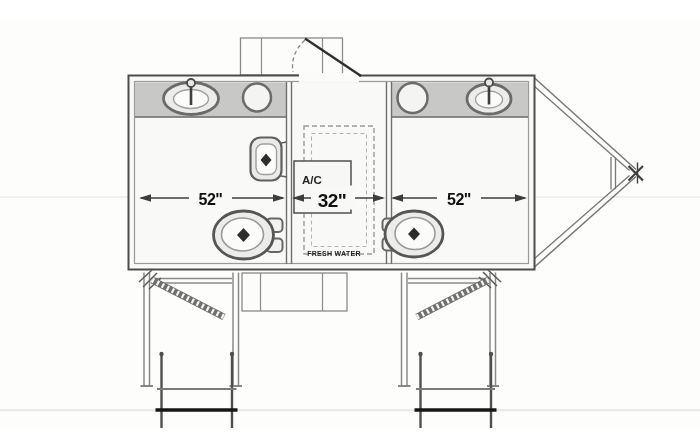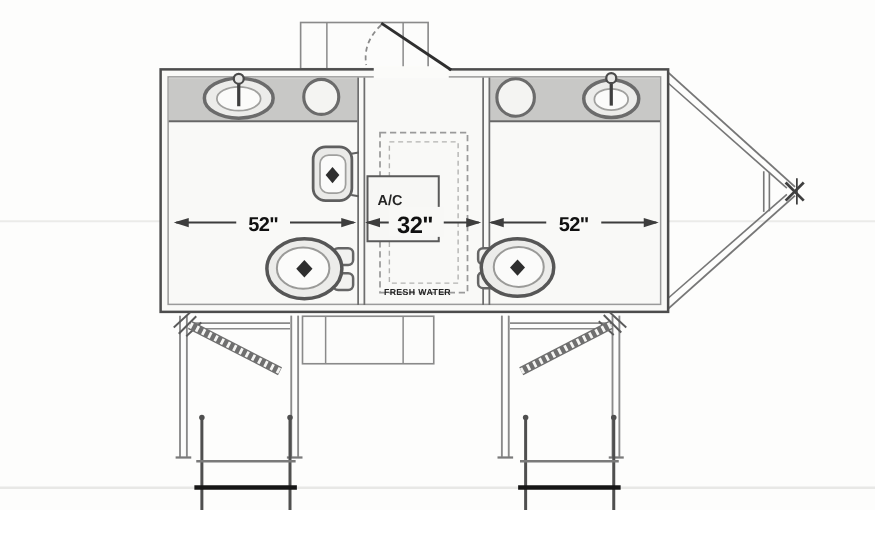--- a/index.html
+++ b/index.html
@@ -2,20 +2,21 @@
 <html><head>
 <meta charset="utf-8">
 <style>
   html,body{margin:0;padding:0;background:#ffffff;}
   .plan-wrap{
     position:relative;
     width:700px;height:408px;
     background:#fdfdfc;
     overflow:hidden;
     font-family:"Liberation Sans", sans-serif;
+    margin-top:20px;
   }
   svg{display:block;}
   .dim-label{
     font-family:"Liberation Sans", sans-serif;
     font-weight:bold;
     fill:#111111;
     letter-spacing:-0.5px;
   }
   .small-label{
     font-family:"Liberation Sans", sans-serif;

